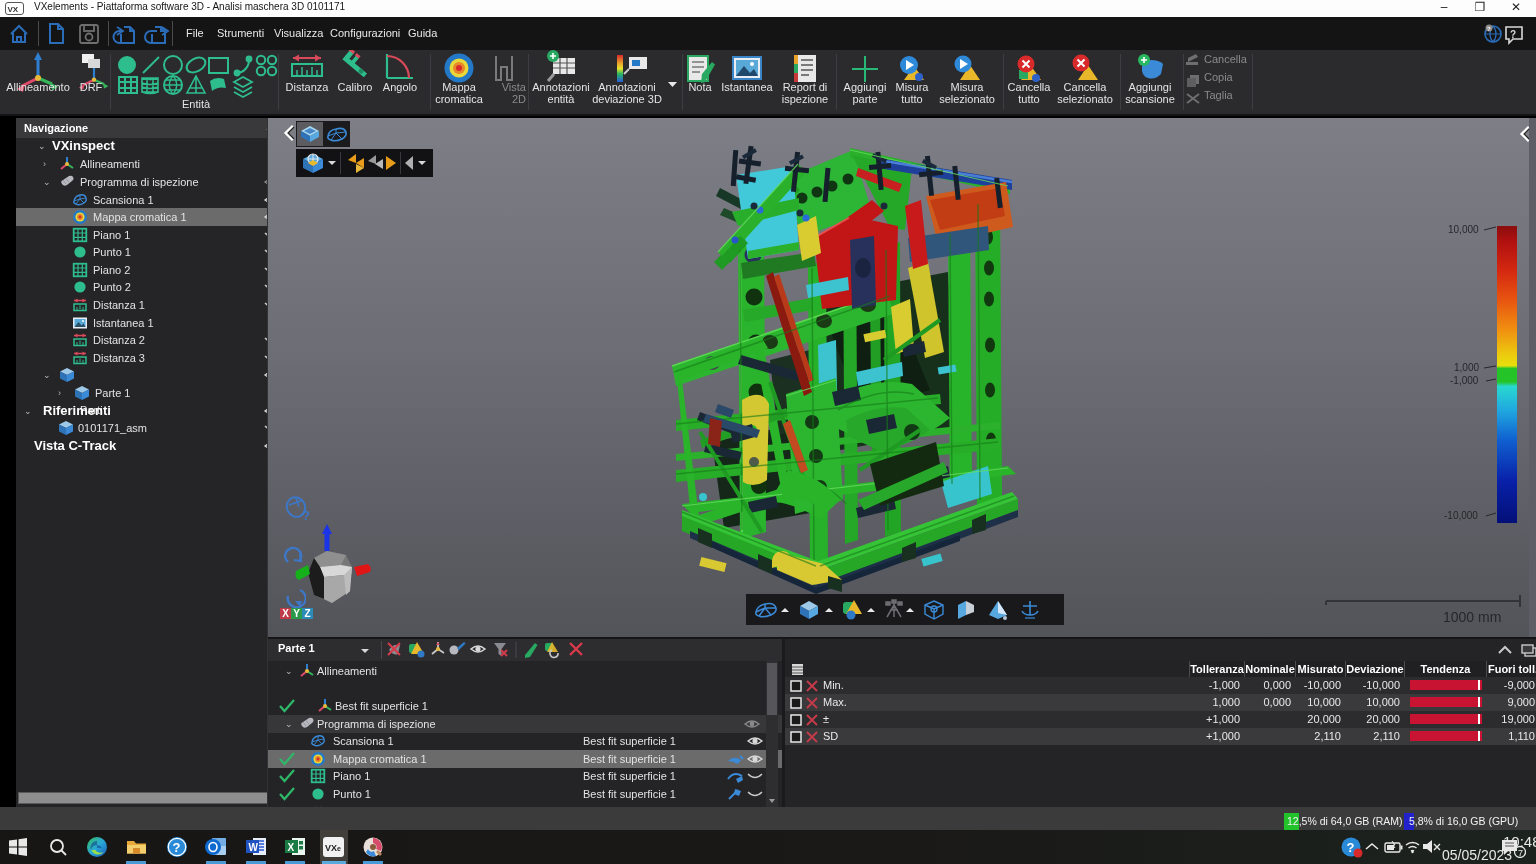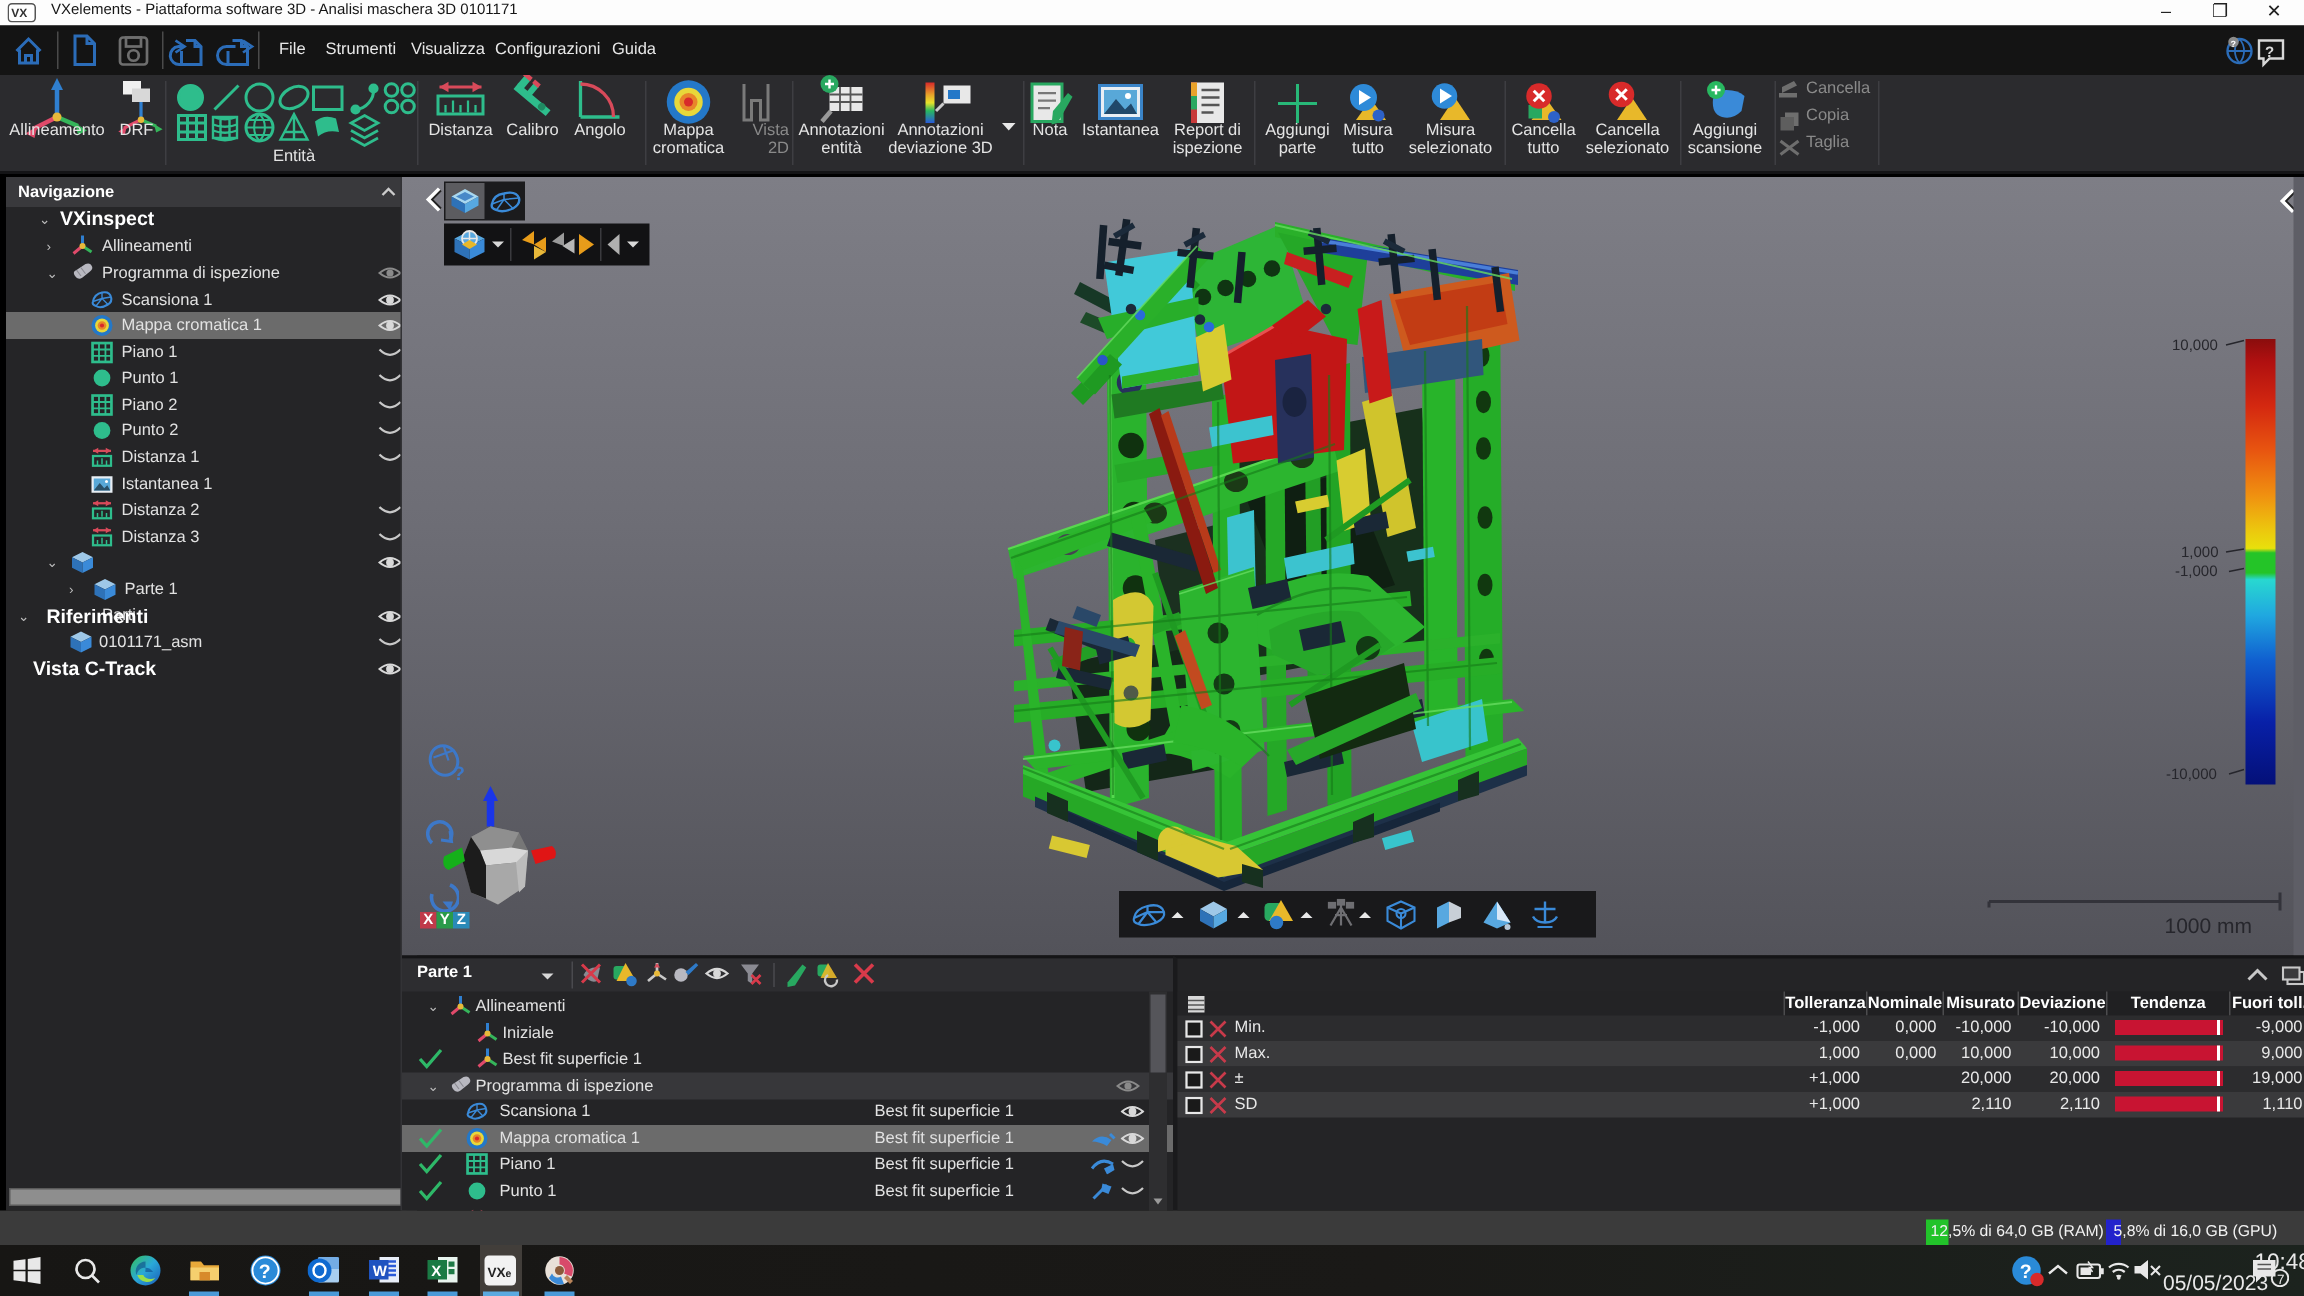--- a/index.html
+++ b/index.html
@@ -14,21 +14,21 @@
 
 #menubar{left:0;top:17px;width:1536px;height:33px;background:#141414;}
 .menuitem{position:absolute;top:10px;color:#e8e8e8;font-size:11px;}
 .qsep{position:absolute;top:4px;width:1px;height:25px;background:#4a4a4a;}
 
 #ribbon{left:0;top:50px;width:1536px;height:66px;background:#2b2b2e;border-bottom:2px solid #141416;}
 .rsep{position:absolute;top:4px;width:1px;height:56px;background:#3e3e42;}
 .rlabel{position:absolute;color:#e4e4e4;font-size:11px;text-align:center;line-height:12px;white-space:pre;}
 .rlabel.dis{color:#8a8a8a;text-align:right;}
 
-#navpanel{left:4px;top:118px;width:267px;height:689px;background:#252527;}
+#navpanel{left:16px;top:118px;width:267px;height:689px;background:#252527;}
 #navhead{position:absolute;left:0;top:0;width:268px;height:20px;background:#39393c;color:#fff;font-size:11px;font-weight:bold;line-height:20px;padding-left:8px;}
 .trow{position:absolute;left:0;width:268px;height:18px;color:#e2e2e2;font-size:11px;line-height:18px;}
 .trow .nm{position:absolute;top:0;}
 .trow .car{position:absolute;color:#bdbdbd;font-size:9px;top:0px;}
 .bold{font-weight:bold;font-size:13px;color:#fff;}
 .eye{position:absolute;right:4px;top:3px;width:16px;height:12px;}
 #navscroll{position:absolute;left:2px;bottom:3px;width:262px;height:12px;background:#8e8e8e;border:1px solid #5a5a5a;}
 
 #viewport{left:268px;top:118px;width:1268px;height:519px;background:linear-gradient(#7e7e86,#6d6d75 45%,#53535a);}
 
@@ -938,26 +938,20 @@
           </g>
       </svg>
     </div>
     <div class="btrow" style="top:23px;">
         <span class="car abs" style="left:17px;color:#bbb;font-size:9px;">⌄</span>
         <svg class="abs" style="left:31px;top:1px;" width="16" height="16">
           <use href="#i-axis"></use>
         </svg>
         <span class="abs" style="left:49px;">Allineamenti</span>
       </div>
-    <div class="btrow" style="top:41px;">
-        <svg class="abs" style="left:49px;top:1px;" width="16" height="16">
-          <use href="#i-axis"></use>
-        </svg>
-        <span class="abs" style="left:67px;">Iniziale</span>
-      </div>
     <div class="btrow" style="top:58px;">
         <svg class="abs" style="left:11px;top:1px;" width="16" height="16">
           <use href="#i-check"></use>
         </svg>
         <svg class="abs" style="left:49px;top:1px;" width="16" height="16">
           <use href="#i-axis"></use>
         </svg>
         <span class="abs" style="left:67px;">Best fit superficie 1</span>
       </div>
     <div class="btrow" style="top:76px;background:#37373a;width:514px;">

